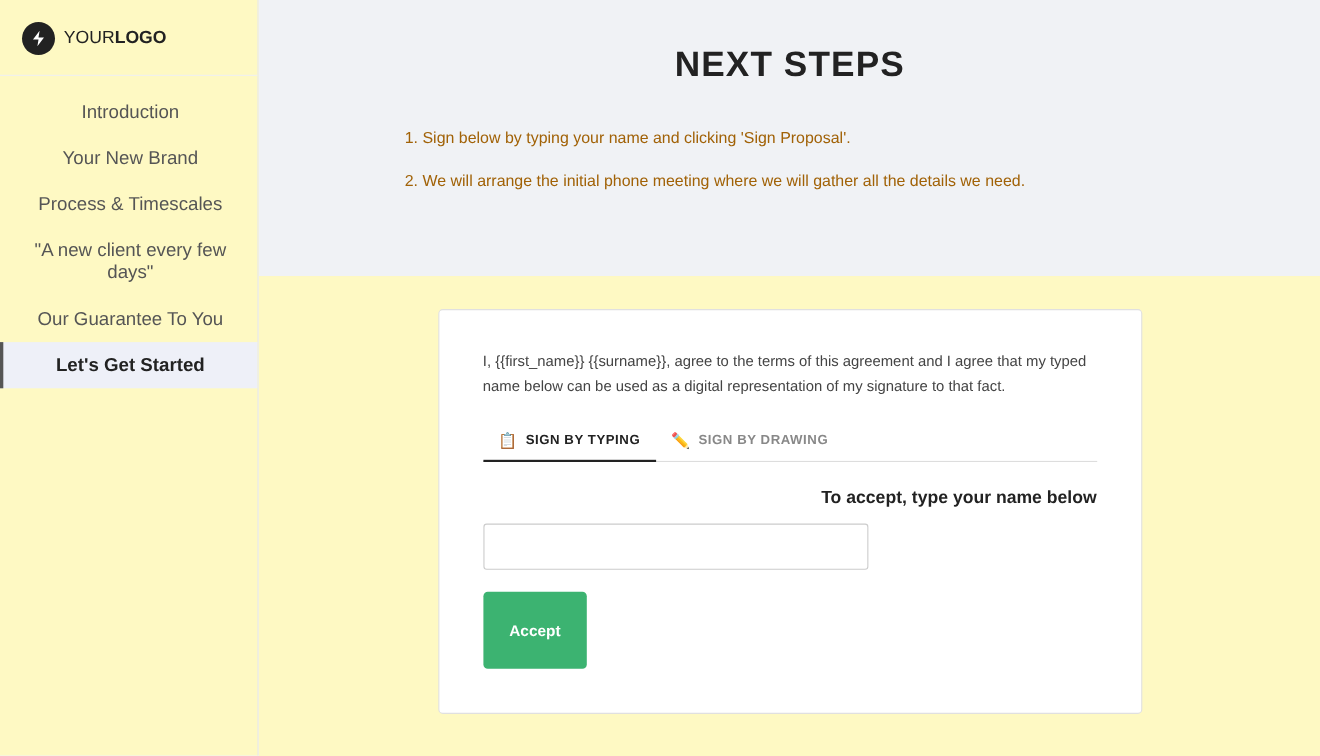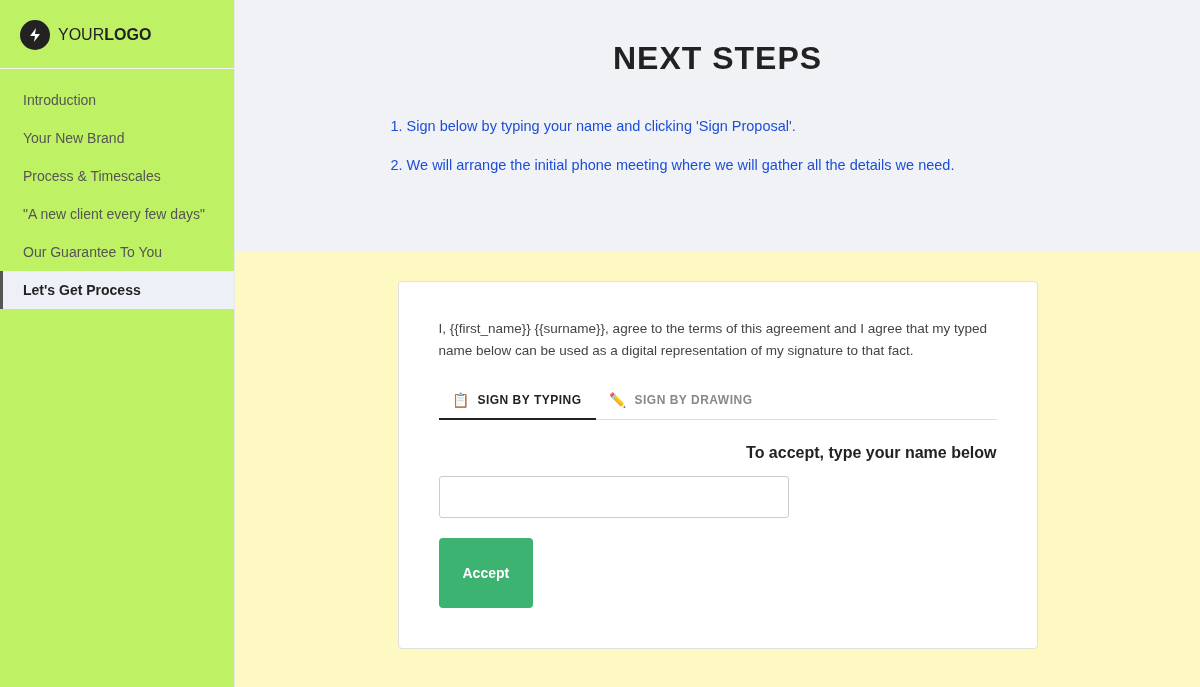--- a/index.html
+++ b/index.html
@@ -2,25 +2,26 @@
 <html><head>
   <meta charset="utf-8">
   <style>
     * { box-sizing: border-box; margin: 0; padding: 0; }
     body { font-family: -apple-system, BlinkMacSystemFont, 'Segoe UI', Arial, sans-serif; display: flex; height: 100vh; overflow: hidden; background: #f0f2f5; }
 
     
     .sidebar {
       width: 235px;
       min-width: 235px;
-      background: #bef264;
+      background: #fef9c3;
       display: flex;
       flex-direction: column;
       height: 100vh;
       border-right: 1px solid #e8e8e8;
+      text-align: center;
     }
     .sidebar-logo {
       display: flex;
       align-items: center;
       gap: 8px;
       padding: 20px 20px 18px 20px;
       border-bottom: 1px solid #f0f0f0;
     }
     .logo-icon {
       width: 30px;
@@ -31,21 +32,21 @@
       align-items: center;
       justify-content: center;
       flex-shrink: 0;
     }
     .logo-icon svg { width: 16px; height: 16px; }
     .logo-text { font-size: 16px; color: #222; }
     .logo-text strong { font-weight: 900; }
     .sidebar-nav { display: flex; flex-direction: column; padding: 12px 0; flex: 1; }
     .nav-item {
       padding: 11px 20px;
-      font-size: 14px;
+      font-size: 17px;
       color: #555;
       cursor: pointer;
       border-left: 3px solid transparent;
       transition: background 0.15s;
     }
     .nav-item.active {
       background: #eef0f8;
       color: #222;
       font-weight: 700;
       border-left: 3px solid #555;
@@ -74,24 +75,23 @@
       margin-bottom: 30px;
       text-transform: uppercase;
     }
     .steps-list {
       list-style: none;
       max-width: 700px;
       margin: 0 auto;
     }
     .steps-list li {
       font-size: 14.5px;
-      color: #1d4ed8;
+      color: #a16207;
       line-height: 1.6;
       padding: 8px 0;
-      margin-left: 23px;
     }
 
     
     .sign-section {
       background: #fef9c3;
       flex: 1;
       padding: 30px 80px 40px 80px;
       display: flex;
       flex-direction: column;
       align-items: center;
@@ -190,21 +190,21 @@
       <span>YOUR</span><strong>LOGO</strong>
     </span>
   </div>
   <nav class="sidebar-nav">
 
   <div class="nav-item">Introduction</div>
       <div class="nav-item">Your New Brand</div>
       <div class="nav-item">Process &amp; Timescales</div>
       <div class="nav-item">"A new client every few days"</div>
       <div class="nav-item">Our Guarantee To You</div>
-      <div class="nav-item active">Let's Get Process</div>
+      <div class="nav-item active">Let's Get Started</div>
     </nav>
 </aside>
 
 <main class="main">
 
   <section class="next-steps-section">
     <h1 class="next-steps-title">NEXT STEPS</h1>
     <ol class="steps-list">
 
     <li>1. Sign below by typing your name and clicking 'Sign Proposal'.</li>

